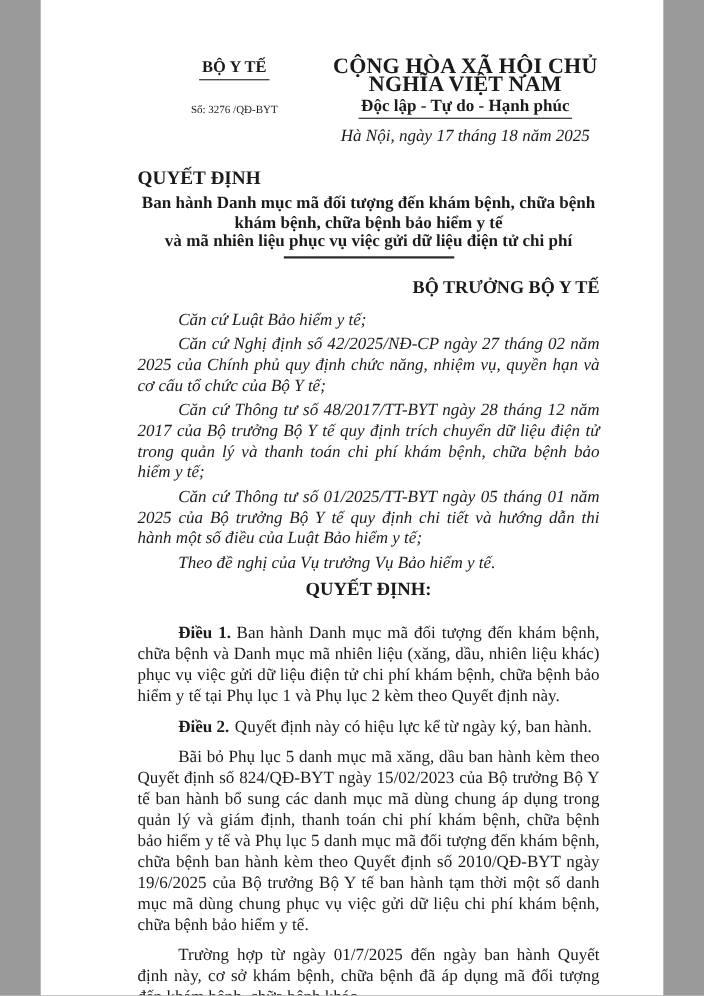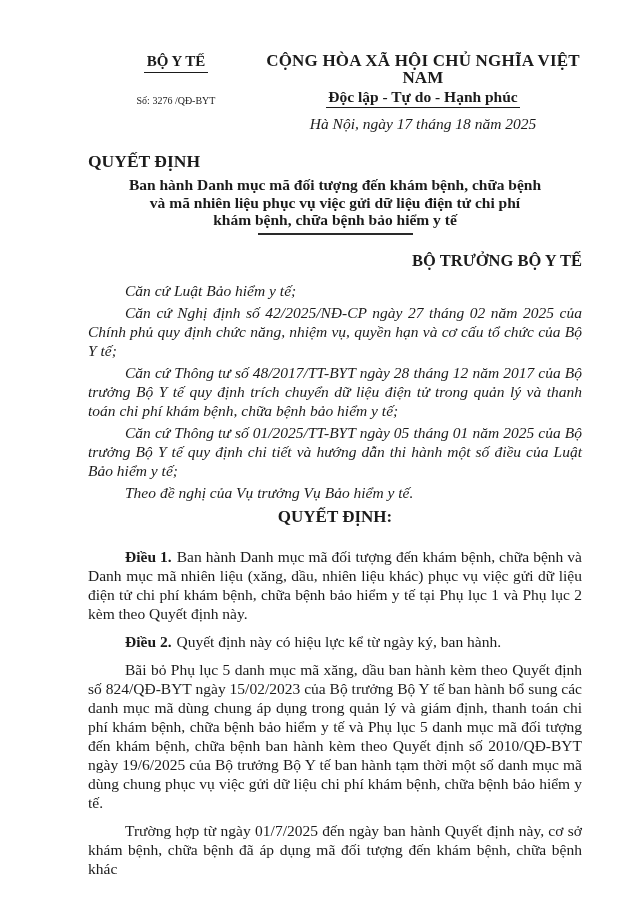--- a/index.html
+++ b/index.html
@@ -1,18 +1,18 @@
 <!DOCTYPE html>
 <html lang="vi"><head>
 <meta charset="utf-8">
 <style>
   html,body { margin:0; padding:0; background:#9a9a9a; }
   .page {
     position: relative;
-    width: 640px;
+    width: 566px;
     height: 905px;
     margin: 0 auto;
     background: #ffffff;
     color: #1b1b1b;
     font-family: "Liberation Serif", "DejaVu Serif", serif;
     overflow: hidden;
     box-sizing: border-box;
     padding: 52px 58px 0 88px;
   }
   
@@ -21,21 +21,21 @@
   .header-right { flex: 1; text-align: center; }
   .agency {
     display: inline-block;
     font-weight: bold;
     font-size: 15px;
     line-height: 17px;
     border-bottom: 1.6px solid #1b1b1b;
     padding: 0 3px 2px 3px;
   }
   .doc-number { margin-top: 19px; font-size: 10px; line-height: 18px; }
-  .motto1 { font-weight: bold; font-size: 17px; line-height: 17px; letter-spacing: 0.2px; }
+  .motto1 { font-weight: bold; font-size: 20px; line-height: 17px; letter-spacing: 0.2px; }
   .motto2 {
     display: inline-block;
     font-weight: bold;
     font-size: 15.5px;
     line-height: 18px;
     border-bottom: 1.6px solid #1b1b1b;
     padding: 0 2px 1px 2px;
     margin-top: 2px;
   }
   .place-date { font-style: italic; font-size: 15.5px; line-height: 18px; margin-top: 7px; }
@@ -80,22 +80,22 @@
     <div class="header-right">
       <div class="motto1">CỘNG HÒA XÃ HỘI CHỦ NGHĨA VIỆT NAM</div>
       <span class="motto2">Độc lập - Tự do - Hạnh phúc</span>
       <div class="place-date">Hà Nội, ngày 17 tháng 18 năm 2025</div>
     </div>
   </div>
 
   <div class="doc-type">QUYẾT ĐỊNH</div>
   <div class="subject">
     <div>Ban hành Danh mục mã đối tượng đến khám bệnh, chữa bệnh</div>
+    <div>khám bệnh, chữa bệnh bảo hiểm y tế</div>
     <div>và mã nhiên liệu phục vụ việc gửi dữ liệu điện tử chi phí</div>
-    <div>khám bệnh, chữa bệnh bảo hiểm y tế</div>
     <div class="subject-separator"></div>
   </div>
 
   <div class="issuer">BỘ TRƯỞNG BỘ Y TẾ</div>
 
   <div class="preamble">
     <p class="citation">Căn cứ Luật Bảo hiểm y tế;</p>
     <p class="citation">Căn cứ Nghị định số 42/2025/NĐ-CP ngày 27 tháng 02 năm 2025 của Chính phủ quy định chức năng, nhiệm vụ, quyền hạn và cơ cấu tổ chức của Bộ Y tế;</p>
     <p class="citation">Căn cứ Thông tư số 48/2017/TT-BYT ngày 28 tháng 12 năm 2017 của Bộ trưởng Bộ Y tế quy định trích chuyển dữ liệu điện tử trong quản lý và thanh toán chi phí khám bệnh, chữa bệnh bảo hiểm y tế;</p>
     <p class="citation">Căn cứ Thông tư số 01/2025/TT-BYT ngày 05 tháng 01 năm 2025 của Bộ trưởng Bộ Y tế quy định chi tiết và hướng dẫn thi hành một số điều của Luật Bảo hiểm y tế;</p>

